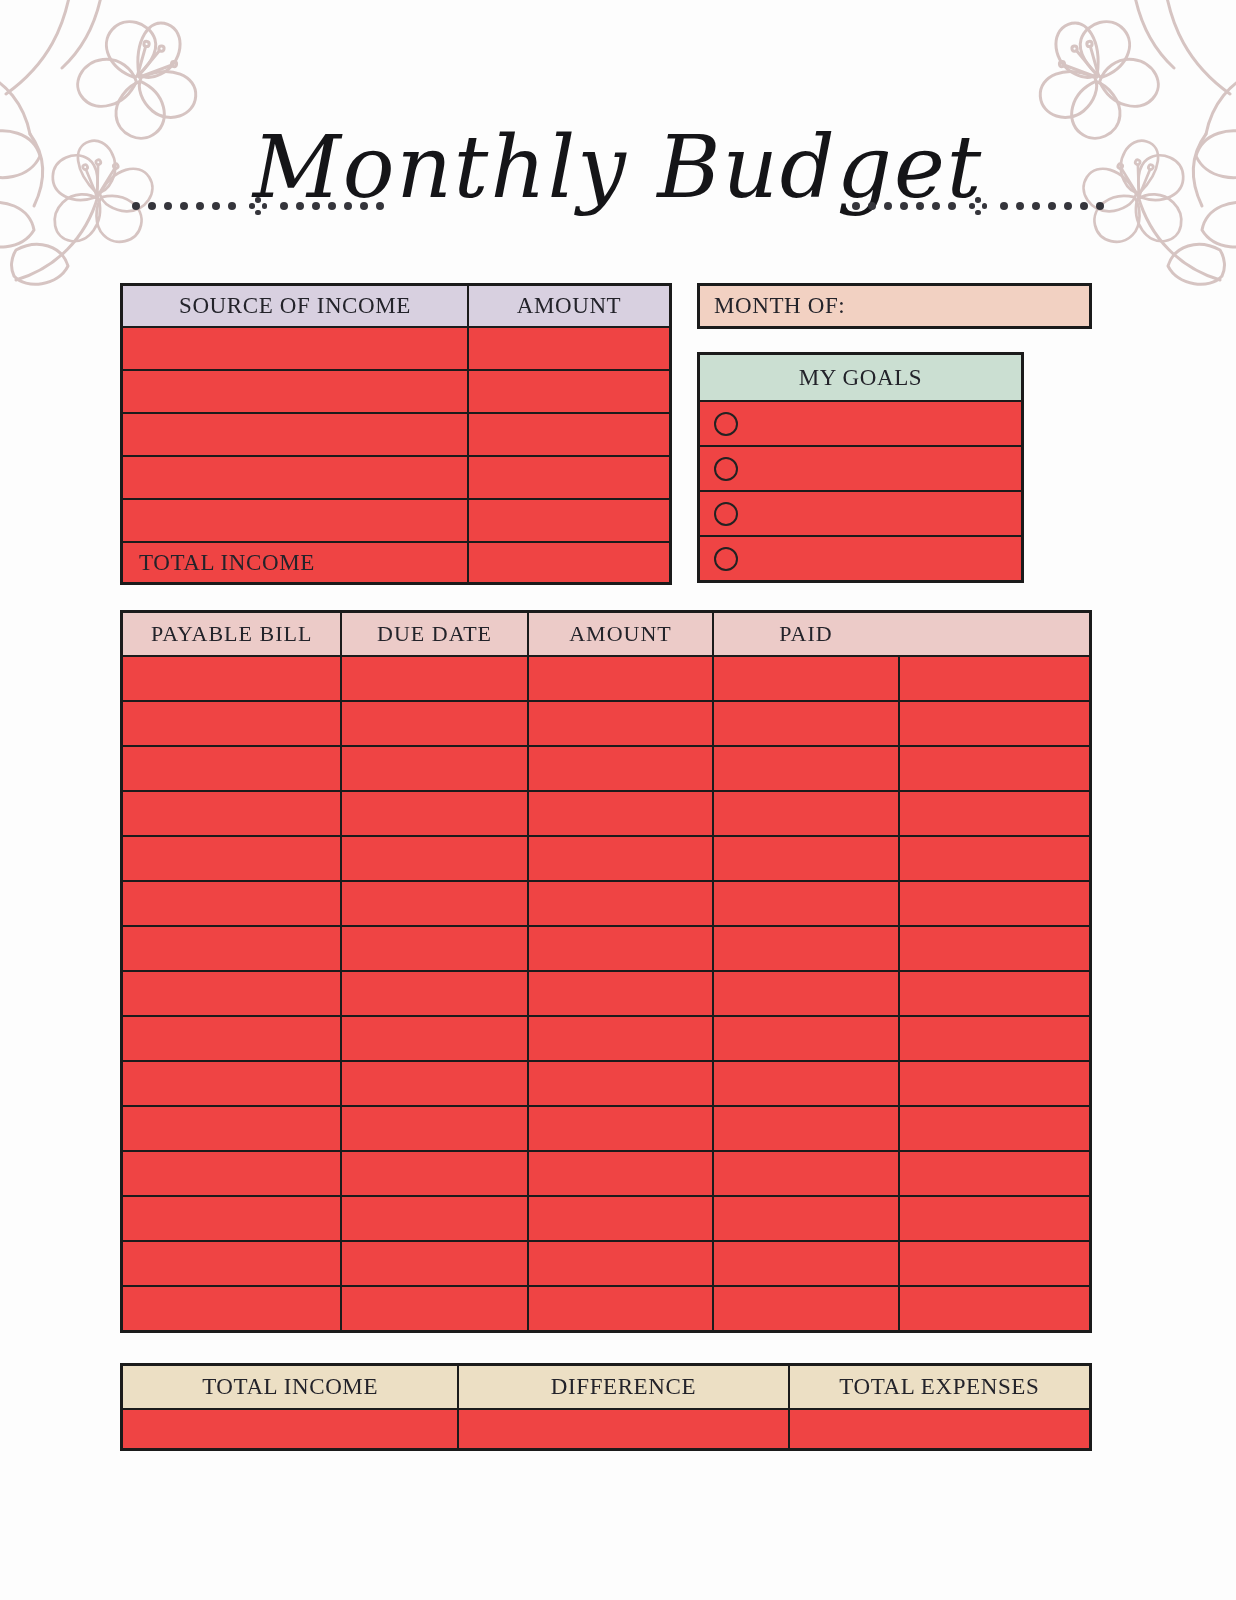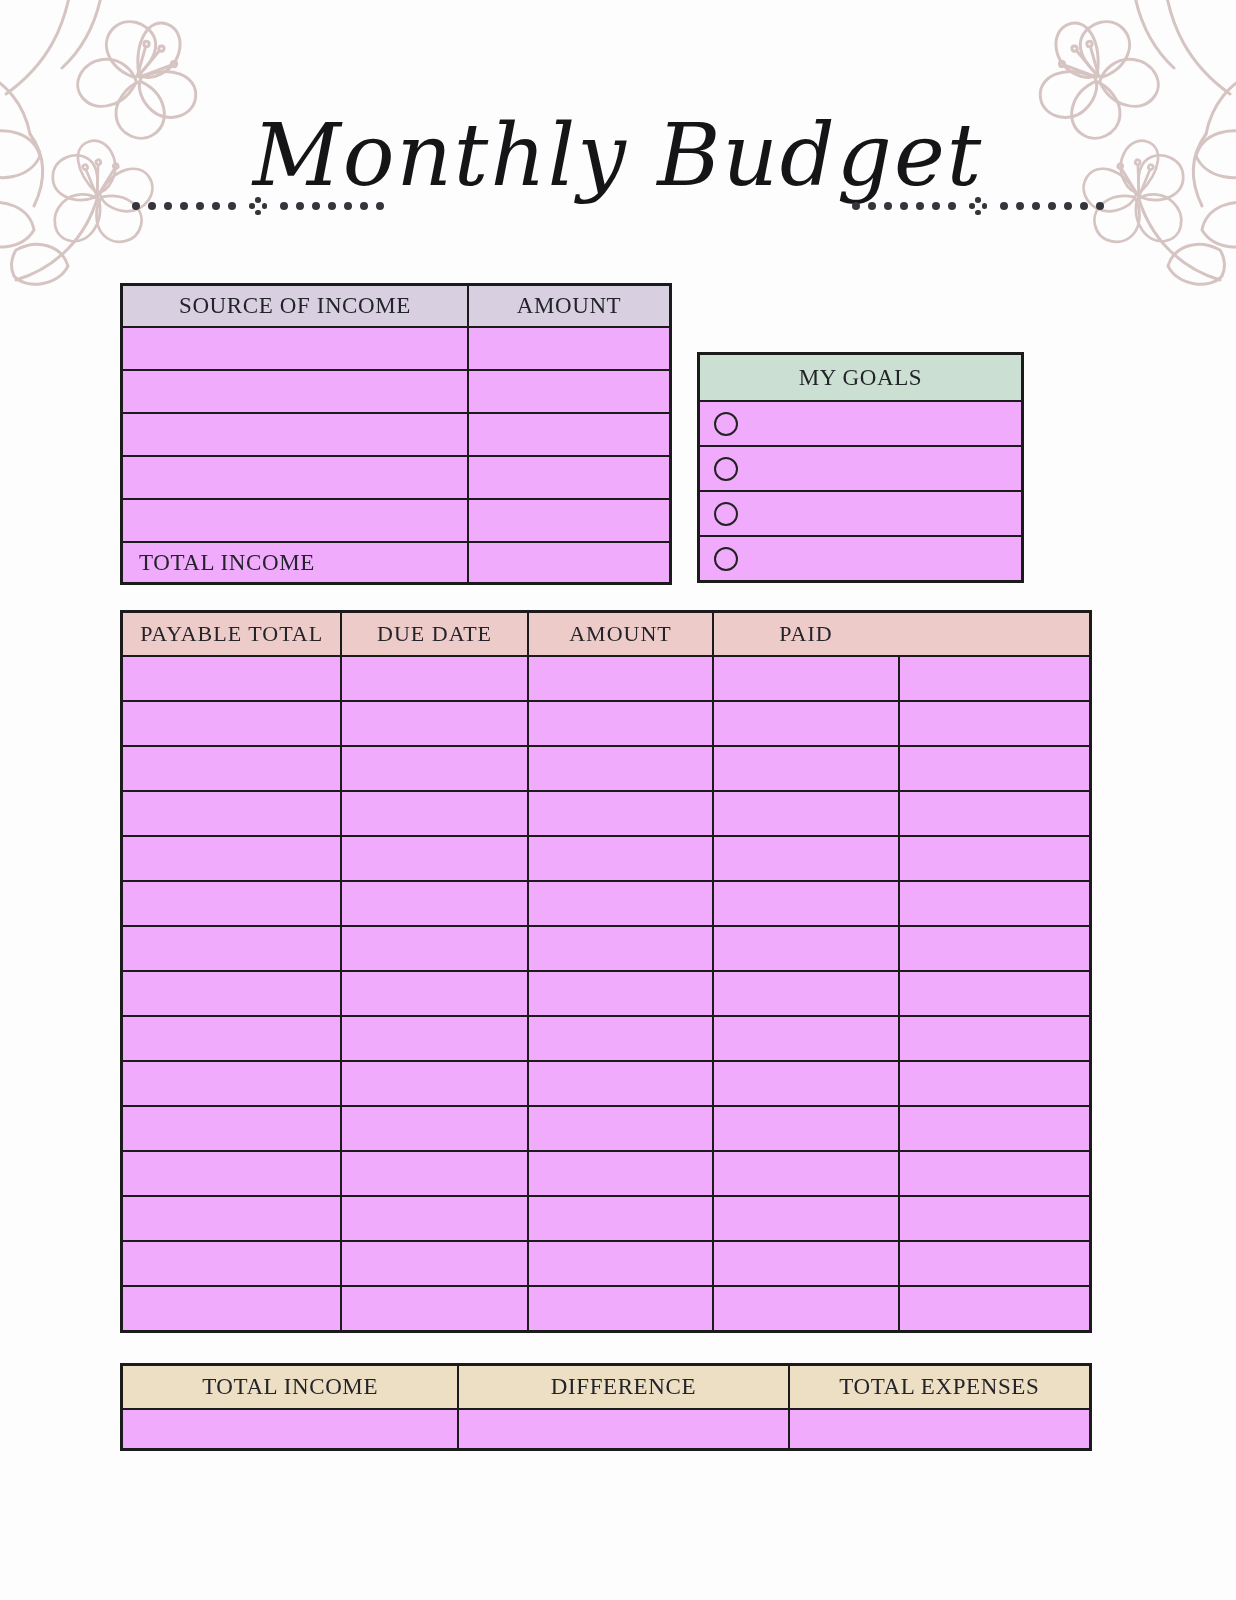--- a/index.html
+++ b/index.html
@@ -11,38 +11,38 @@
     overflow:hidden;
     font-family:"Liberation Serif", serif;
     color:#23232a;
   }
   
   .flower{position:absolute;top:-14px;pointer-events:none;}
   .flower-left{left:-14px;}
   .flower-right{right:-14px;transform:scaleX(-1);}
   
   .page-title{
-    position:absolute;left:0;right:0;top:104px;margin:0;
+    position:absolute;left:0;right:0;top:104px;margin:12px;
     text-align:center;
     font-family:"DejaVu Serif", serif;
     font-style:italic;font-weight:400;
     font-size:86px;line-height:1.2;
     letter-spacing:2px;color:#151518;
   }
   .ornament{position:absolute;top:197px;display:flex;align-items:center;gap:8px;}
   .ornament-left{left:132px;}
   .ornament-right{right:132px;}
   .dot{width:8px;height:8px;border-radius:50%;background:#35353b;flex:none;}
   .cluster{position:relative;width:18px;height:18px;margin:0 5px;flex:none;}
   .cd{position:absolute;width:5.5px;height:5.5px;border-radius:50%;background:#35353b;}
   .cd.t{left:6.2px;top:0}.cd.b{left:6.2px;bottom:0}.cd.l{left:0;top:6.2px}.cd.r{right:0;top:6.2px}
   
   .tbl{
     position:absolute;display:flex;flex-direction:column;
-    border:3px solid #1b1b1b;background:#f0abfc;box-sizing:border-box;
+    border:3px solid #1b1b1b;background:#ef4444;box-sizing:border-box;
   }
   [data-repeat]{display:contents;}
   .trow{display:grid;border-top:2px solid #1b1b1b;box-sizing:border-box;flex:none;}
   .thead{border-top:none;}
   .cell{
     display:flex;align-items:center;justify-content:center;
     font-size:23px;letter-spacing:.6px;overflow:hidden;white-space:nowrap;
   }
   .cell + .cell{border-left:2px solid #1b1b1b;}
   .cell.left{justify-content:flex-start;padding-left:16px;}
@@ -203,20 +203,23 @@
           <div class="cell"></div>
           <div class="cell"></div>
         </div>
       </div>
     <div class="trow tfoot">
       <div class="cell left">TOTAL INCOME</div>
       <div class="cell"></div>
     </div>
   </div>
 
+  <div class="month-box" style="background: rgb(242, 209, 194);">
+    <span>MONTH OF:</span>
+  </div>
 
   <div class="tbl goals">
     <div class="trow thead" style="background: rgb(203, 223, 210);">
       <div class="cell">MY GOALS</div>
     </div>
     <div data-repeat="goals.row_count">
       
     
         <div class="trow goal-row">
           <span class="goal-circle"></span>
@@ -231,21 +234,21 @@
         </div>
       
         <div class="trow goal-row">
           <span class="goal-circle"></span>
         </div>
       </div>
   </div>
 
   <div class="tbl bills">
     <div class="trow thead" style="background: rgb(236, 203, 200);">
-      <div class="cell">PAYABLE TOTAL</div>
+      <div class="cell">PAYABLE BILL</div>
       <div class="cell">DUE DATE</div>
       <div class="cell">AMOUNT</div>
       <div class="cell">PAID</div>
     </div>
     <div data-repeat="bills_table.empty_row_count">
       
     
         <div class="trow">
           <div class="cell"></div>
           <div class="cell"></div>

